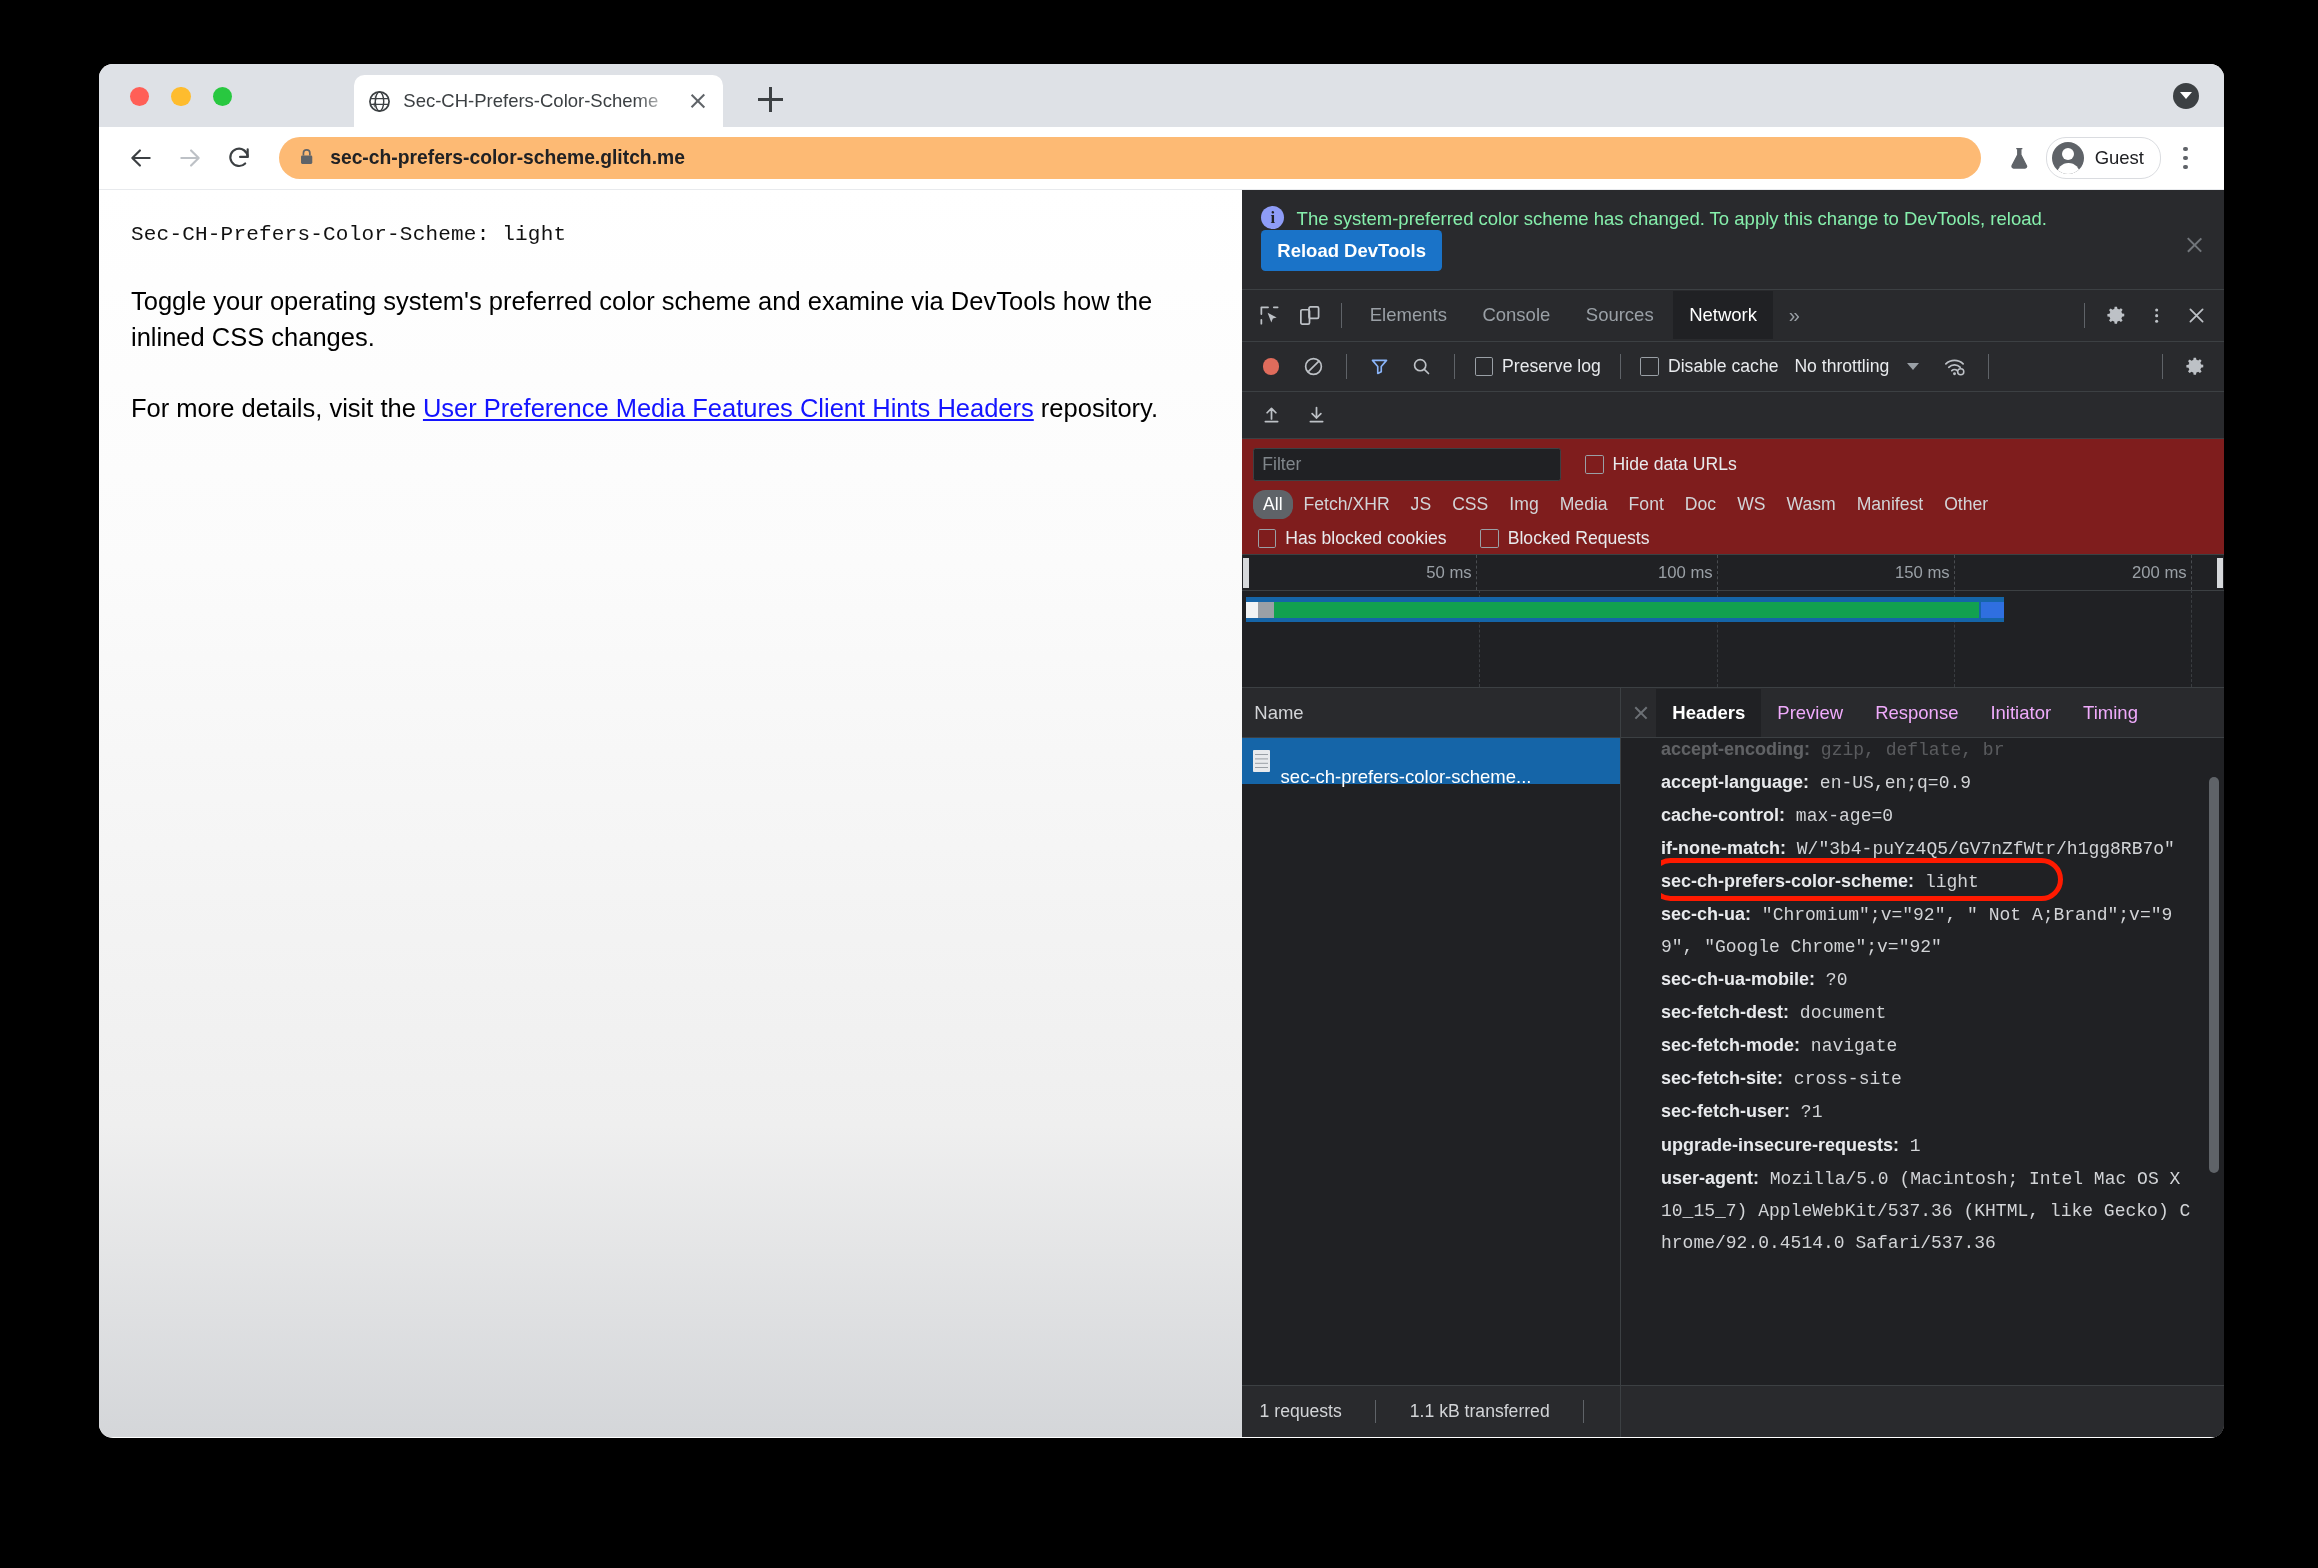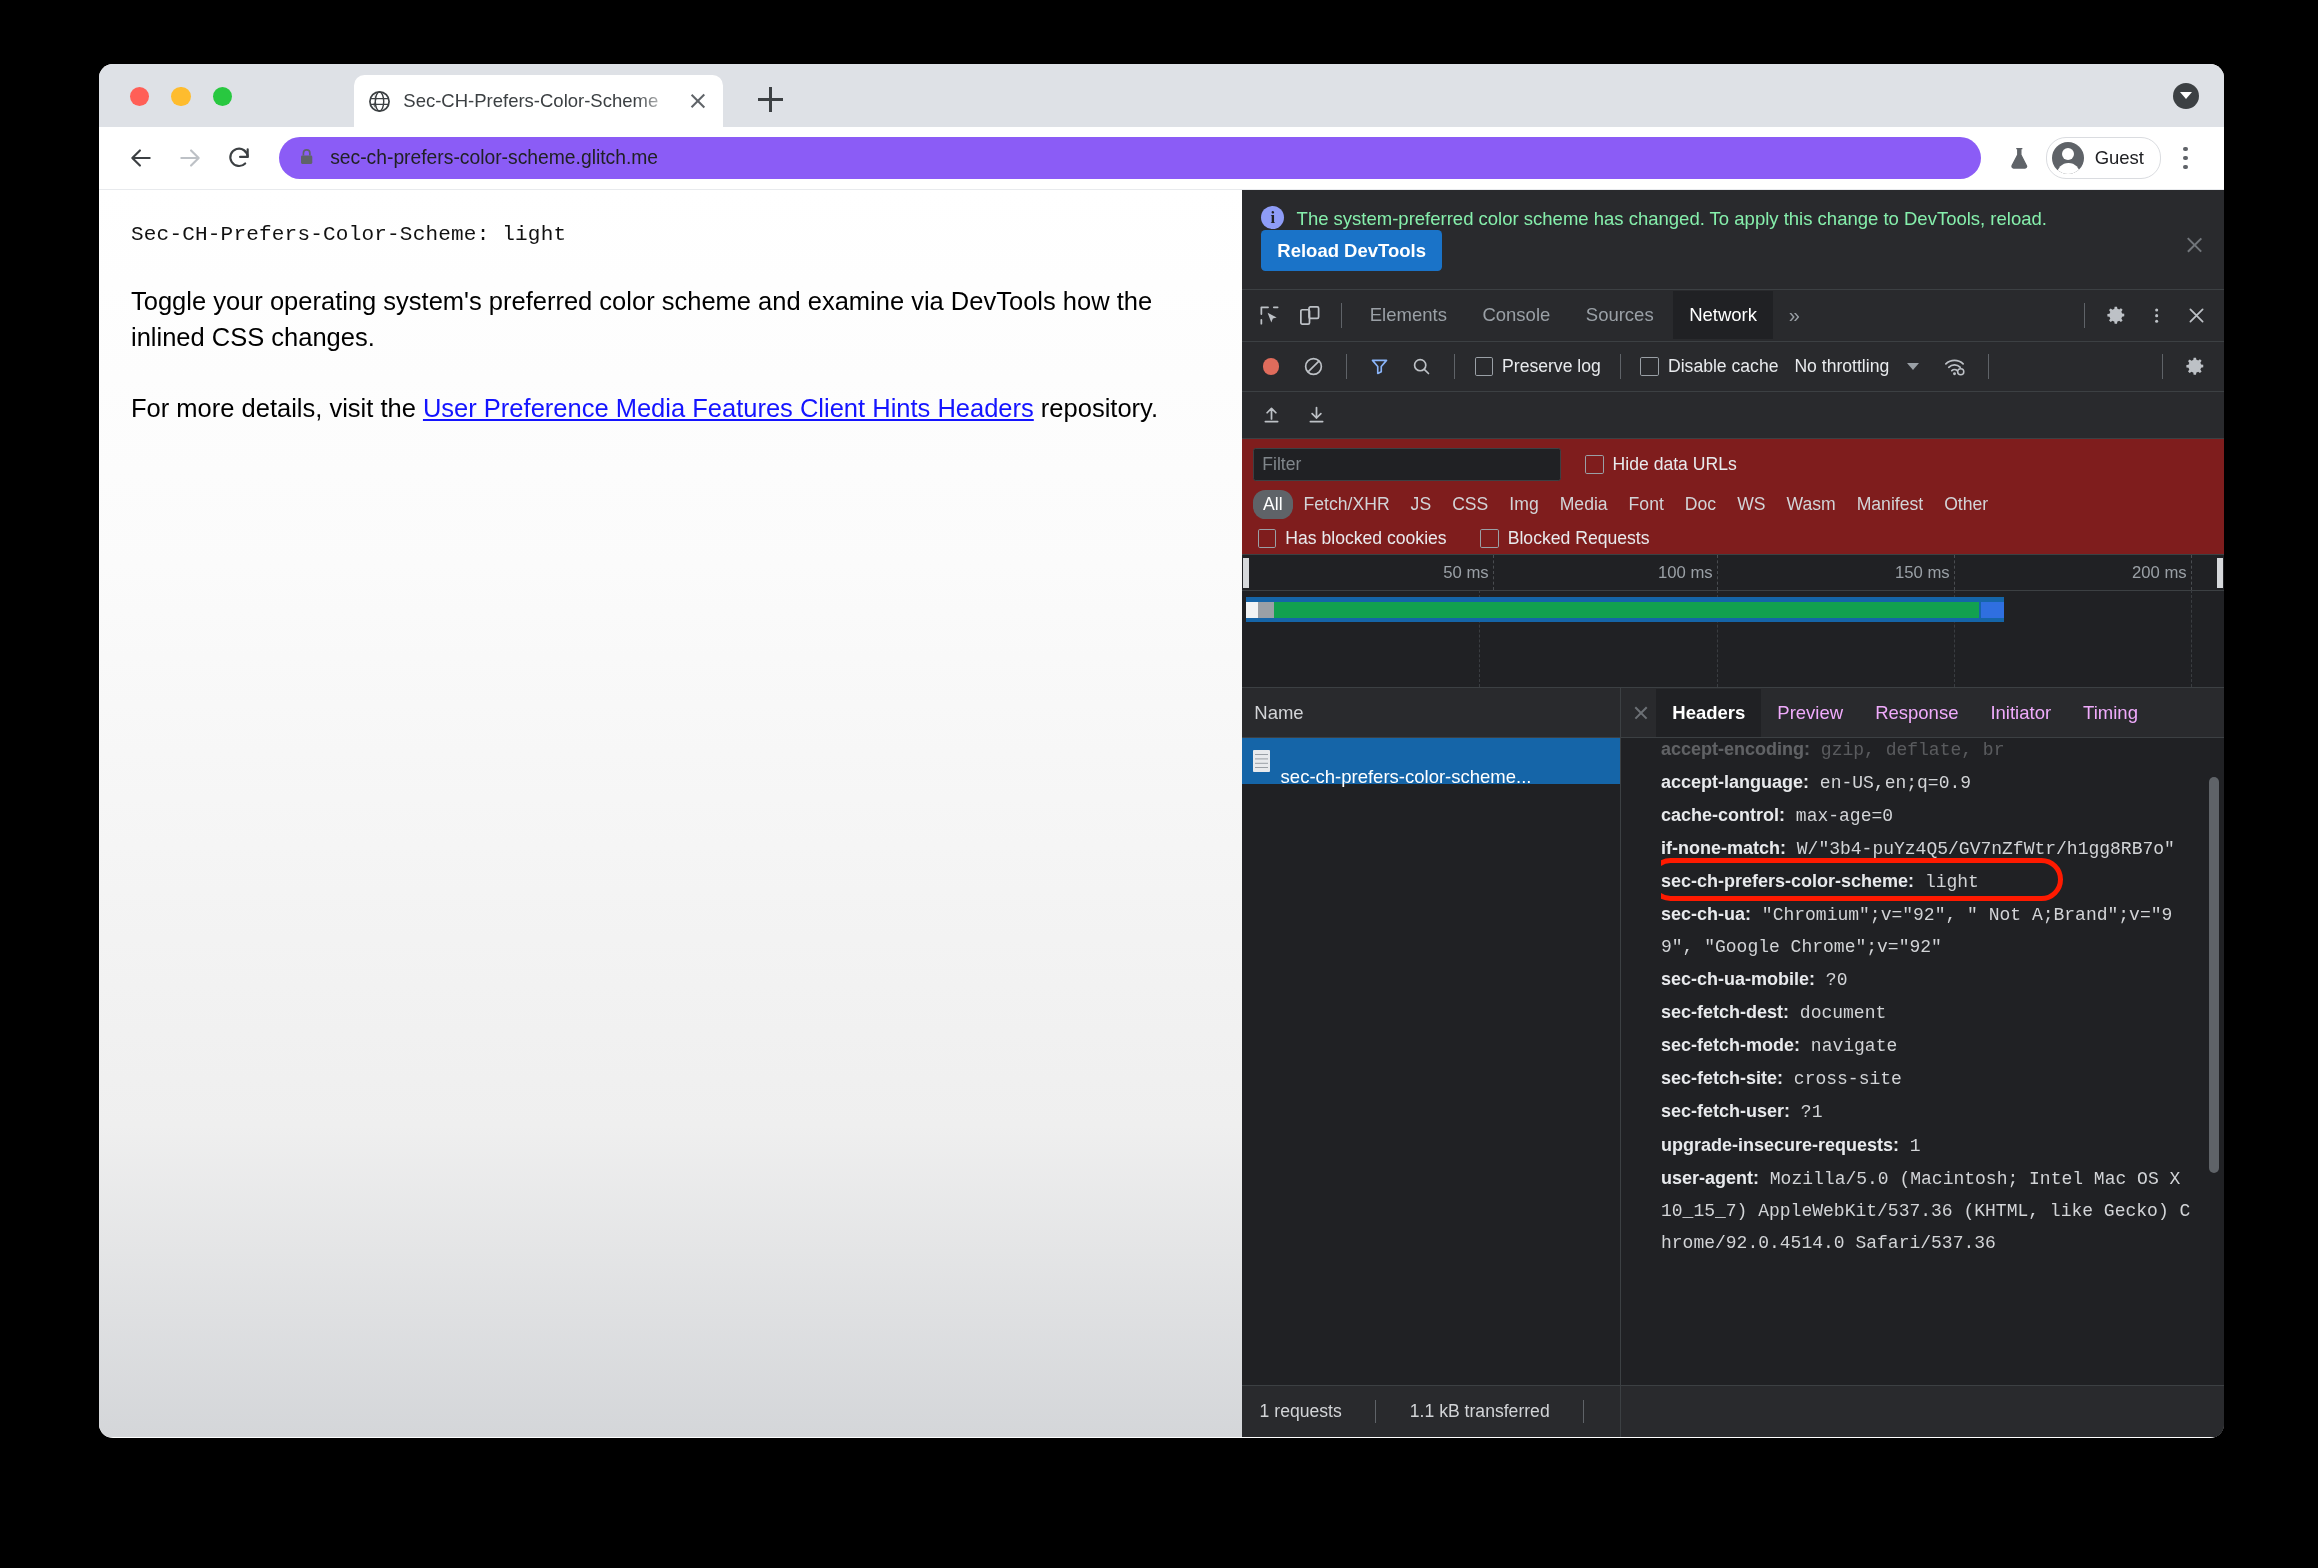--- a/index.html
+++ b/index.html
@@ -49,22 +49,22 @@
   }
   .tabsearch i{
     display:block;width:0;height:0;border-left:6.2px solid transparent;
     border-right:6.2px solid transparent;border-top:7px solid #fff;
   }
 
   
   .toolbar{height:63px;background:#fff;display:flex;align-items:center;padding:0 21px;box-sizing:border-box;gap:7px;border-bottom:0.9px solid #e8eaed;}
   .navbtn{width:42px;height:42px;display:flex;align-items:center;justify-content:center;flex:0 0 42px;}
   .omnibox{
-    flex:1 1 auto;height:42px;background:#8b5cf6;border-radius:21px;display:flex;
-    align-items:center;padding:0 17.6px;gap:14px;margin-left:12.3px;margin-right:12.3px;
+    flex:1 1 auto;height:42px;background:#fdba74;border-radius:21px;display:flex;
+    align-items:center;padding:0 17.6px;gap:14px;margin-left:12.3px;margin-right:12.3px;font-weight:bold;
   }
   .omnibox .url{font-size:19.3px;color:#202124;white-space:nowrap;}
   .flaskbtn{width:39px;height:39px;display:flex;align-items:center;justify-content:center;flex:0 0 39px;}
   .profile{
     height:40px;border:0.9px solid #dadce0;border-radius:20px;display:flex;align-items:center;
     gap:10.5px;padding:0 16px 0 5.3px;flex:0 0 auto;
   }
   .profile .av{width:32px;height:32px;border-radius:50%;background:#5f6368;position:relative;overflow:hidden;flex:0 0 32px;}
   .profile .av::before{content:"";position:absolute;left:9.7px;top:6.2px;width:12.3px;height:12.3px;border-radius:50%;background:#fff;}
   .profile .av::after{content:"";position:absolute;left:4.4px;top:21px;width:23px;height:17.6px;border-radius:11.4px 11.4px 0 0;background:#fff;}
@@ -411,21 +411,21 @@
           </span>
           <span class="chk-wrap">
             <span class="chk"></span>
             <span class="chk-lbl">Blocked Requests</span>
           </span>
         </div>
       </div>
 
       <div class="overview">
         <div class="ov-ruler">
-          <div class="ov-tick" style="left:251px;">
+          <div class="ov-tick" style="left:234px;">
               <span>50 ms</span>
             </div>
           <div class="ov-tick" style="left:475px;">
               <span>100 ms</span>
             </div>
           <div class="ov-tick" style="left:712px;">
               <span>150 ms</span>
             </div>
           <div class="ov-tick" style="left:949px;">
               <span>200 ms</span>

